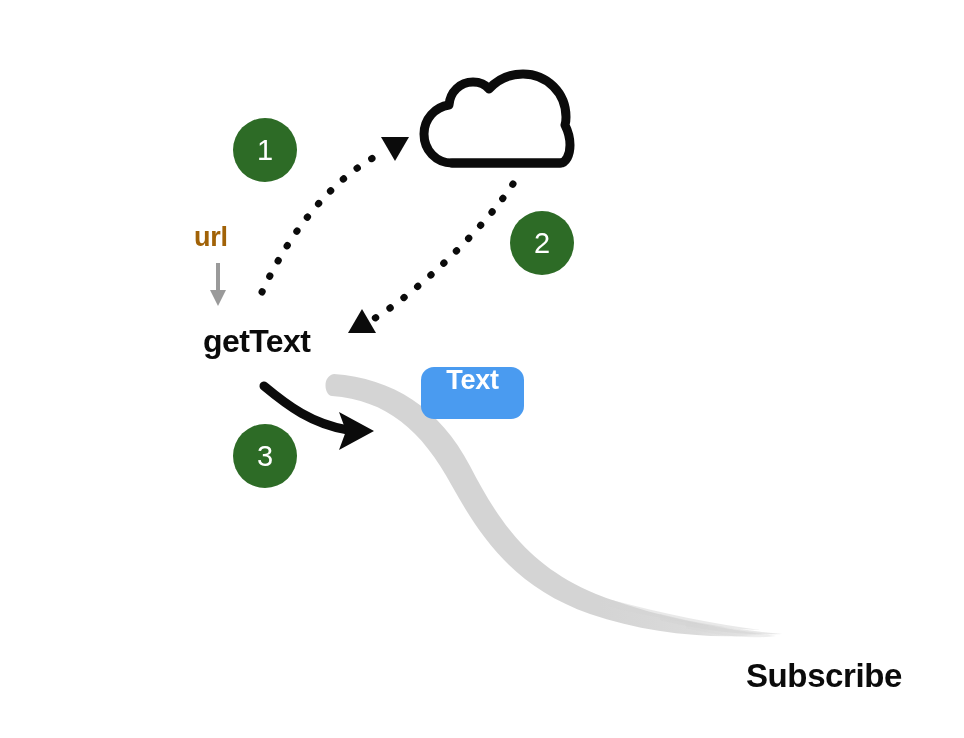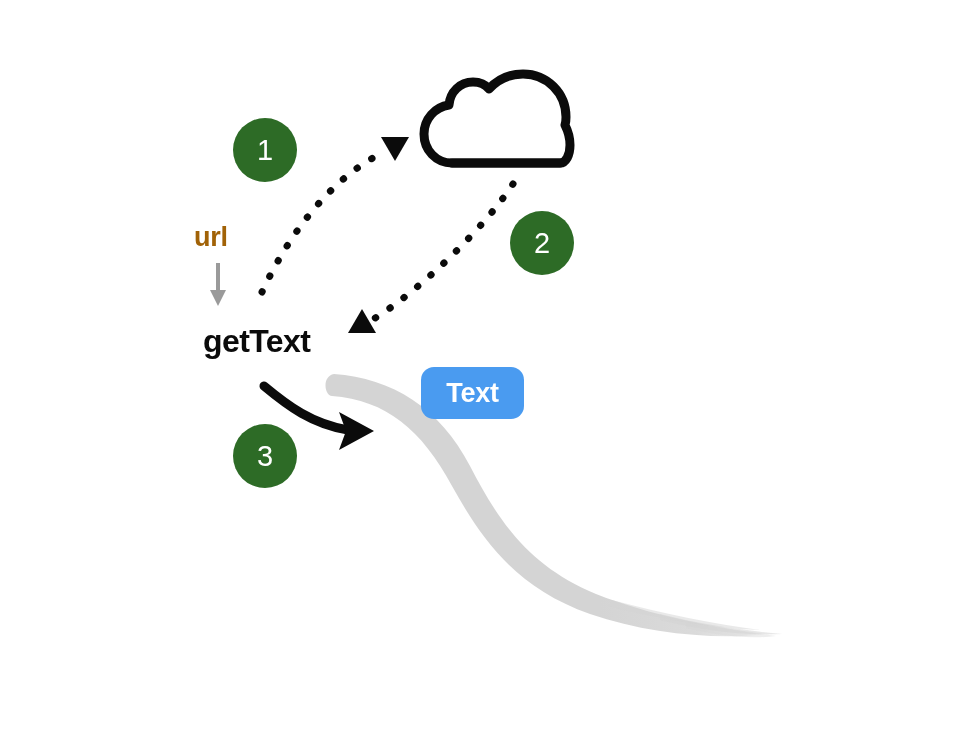--- a/index.html
+++ b/index.html
@@ -86,21 +86,20 @@
   
   #text-chip {
     position: absolute;
     left: 421px;
     top: 367px;
     width: 103px;
     height: 52px;
     border-radius: 13px;
     background: var(--chip, #4a9bf0);
     display: flex;
-    align-items: center;
     justify-content: center;
     z-index: 7;
   }
   #text-chip span {
     color: #ffffff;
     font-size: 27px;
     font-weight: bold;
     line-height: 1;
     letter-spacing: -0.3px;
   }
@@ -179,18 +178,19 @@
   </div>
   <div class="step-badge" id="step-2">
     <span>2</span>
   </div>
   <div class="step-badge" id="step-3">
     <span>3</span>
   </div>
 
   <div class="label" id="url-label">url</div>
   <div class="label" id="gettext-label">getText</div>
+  <div class="label" id="subscribe-label">Subscribe</div>
 
   <div id="text-chip">
     <span>Text</span>
   </div>
 
 </div>
 
 </body></html>

